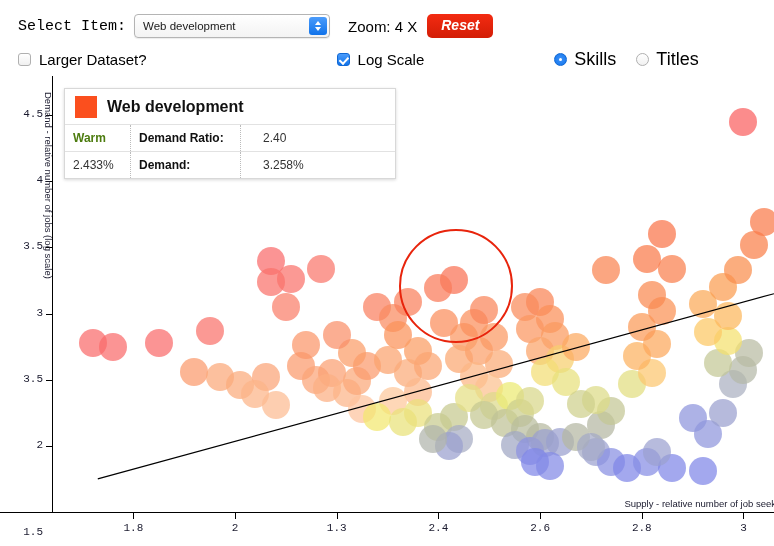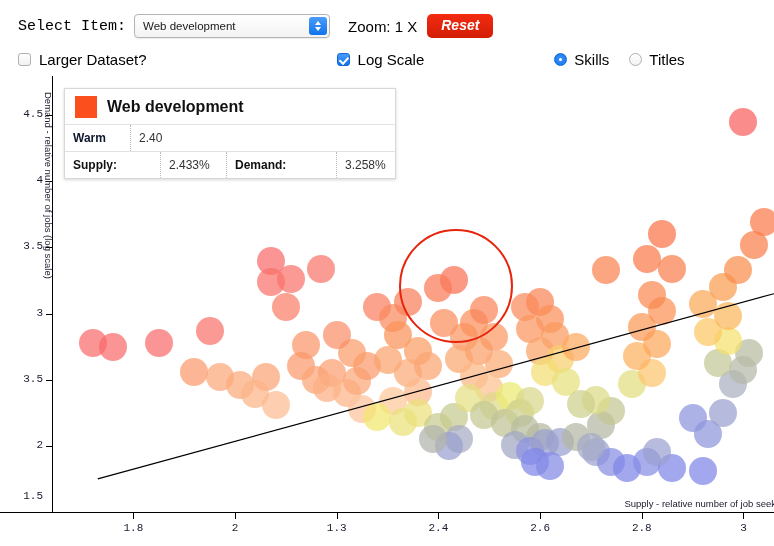--- a/index.html
+++ b/index.html
@@ -69,21 +69,21 @@
   }
   .cb-text{margin-left:8px;font-size:15px;color:#000;white-space:nowrap;}
 
   .rb{
     width:13px;height:13px;border:1px solid #b0b0b0;border-radius:50%;
     background:linear-gradient(#ffffff,#f1f1f1);box-sizing:border-box;
     position:relative;flex:none;
   }
   .rb.sel{background:radial-gradient(circle at 50% 45%,#3e93fa 0%,#1173ea 100%);border-color:#1068d4;}
   .rb.sel:after{content:"";position:absolute;left:4px;top:4px;width:3px;height:3px;border-radius:50%;background:#fff;}
-  .rb-text{margin-left:7px;font-size:15px;color:#000;}
+  .rb-text{margin-left:7px;font-size:18px;color:#000;}
 
   .spacer-a{width:190px;}
   .spacer-b{width:130px;}
   .spacer-c{width:20px;}
 
   
   #infobox{
     position:absolute;left:64px;top:88px;width:330px;
     background:#fff;border:1px solid #d8d8d8;
     box-shadow:0 1px 3px rgba(0,0,0,.16);
@@ -94,21 +94,21 @@
     padding:7px 10px 6px 10px;border-bottom:1px solid #e2e2e2;
   }
   #infobox .swatch{width:22px;height:22px;background:#fb4f1e;flex:none;}
   #infobox .title{font-size:16px;font-weight:bold;color:#111;}
   #infobox .trow{display:flex;border-bottom:1px solid #e2e2e2;}
   #infobox .trow:last-child{border-bottom:none;}
   #infobox .cell{
     font-size:12px;padding:6px 8px;box-sizing:border-box;
     border-right:1px dotted #bbb;display:flex;align-items:center;
   }
-  #infobox .cell.last{border-right:none;}
+  #infobox .cell.last{border-right:none;margin-left:14px;}
   #infobox .k{font-weight:bold;color:#111;}
   #infobox .v{color:#333;}
   #infobox .v.warm{color:#f4511e;font-weight:bold;}
   .c1{width:96px;}
   .c2{width:66px;}
   .c3{width:110px;}
   .c4{width:58px;}
 
   
   #plot{position:absolute;left:0;top:0;width:774px;height:546px;}
@@ -264,21 +264,21 @@
     <svg id="trendline">
       <line id="refline" stroke="#000000" stroke-width="1.2" x1="97.76056338028172" y1="478.9254658385093" x2="774" y2="293.7080745341615"></line>
     </svg>
 
     <div id="highlight" style="left: 398.676px; top: 229.447px; width: 110px; height: 110px; border-color: rgb(232, 36, 12);"></div>
 
     <div class="axis-line" id="yaxis" style="left: 52px; top: 76px; width: 1px; height: 437px;"></div>
     <div class="axis-line" id="xaxis" style="left: 0px; top: 512px; width: 774px; height: 1px;"></div>
     <div id="yticks-layer">
         <div class="tick" style="left: 46px; top: 512px; width: 6px; height: 1px;"></div>
-        <div class="tlab" style="right: 731px; top: 490px; text-align: right;">1.5</div>
+        <div class="tlab" style="right: 731px; top: 526px; text-align: right;">1.5</div>
         <div class="tick" style="left: 46px; top: 445.851px; width: 6px; height: 1px;"></div>
         <div class="tlab" style="right: 731px; top: 438.851px; text-align: right;">2</div>
         <div class="tick" style="left: 46px; top: 379.702px; width: 6px; height: 1px;"></div>
         <div class="tlab" style="right: 731px; top: 372.702px; text-align: right;">3.5</div>
         <div class="tick" style="left: 46px; top: 313.553px; width: 6px; height: 1px;"></div>
         <div class="tlab" style="right: 731px; top: 306.553px; text-align: right;">3</div>
         <div class="tick" style="left: 46px; top: 247.404px; width: 6px; height: 1px;"></div>
         <div class="tlab" style="right: 731px; top: 240.404px; text-align: right;">3.5</div>
         <div class="tick" style="left: 46px; top: 181.255px; width: 6px; height: 1px;"></div>
         <div class="tlab" style="right: 731px; top: 174.255px; text-align: right;">4</div>
@@ -310,21 +310,21 @@
     <span class="ctl-label">Select Item:</span>
 
     <div class="select-wrap">
       <span class="select-value">Web development</span>
       <span class="select-stepper">
         <span class="ar up"></span>
           <span class="ar dn"></span>
       </span>
     </div>
 
-    <span class="zoom-text">Zoom: 1 X</span>
+    <span class="zoom-text">Zoom: 4 X</span>
 
     <button class="reset-btn">Reset</button>
   </div>
 
   <div class="controls-row" id="row2">
 
     <div class="cb-group">
       <span class="cb-box" id="cb-larger"></span>
       <span class="cb-text">Larger Dataset?</span>
     </div>
@@ -351,25 +351,25 @@
     </div>
   </div>
 
   <div id="infobox">
     <div class="hdr">
       <span class="swatch" style="background: rgb(251, 79, 30);"></span>
       <span class="title">Web development</span>
     </div>
 
     <div class="trow">
-      <span class="cell v warm c2" style="color: #0f172a; text-align: right;">Warm</span>
+      <span class="cell v warm c2" style="color: #4d7c0f; text-align: right;">Warm</span>
+      <span class="cell k c3">Demand Ratio:</span>
       <span class="cell v c4 last">2.40</span>
     </div>
 
     <div class="trow">
-      <span class="cell k c1">Supply:</span>
       <span class="cell v c2">2.433%</span>
       <span class="cell k c3">Demand:</span>
       <span class="cell v c4 last">3.258%</span>
     </div>
   </div>
 
 </div>
 
 </body></html>

